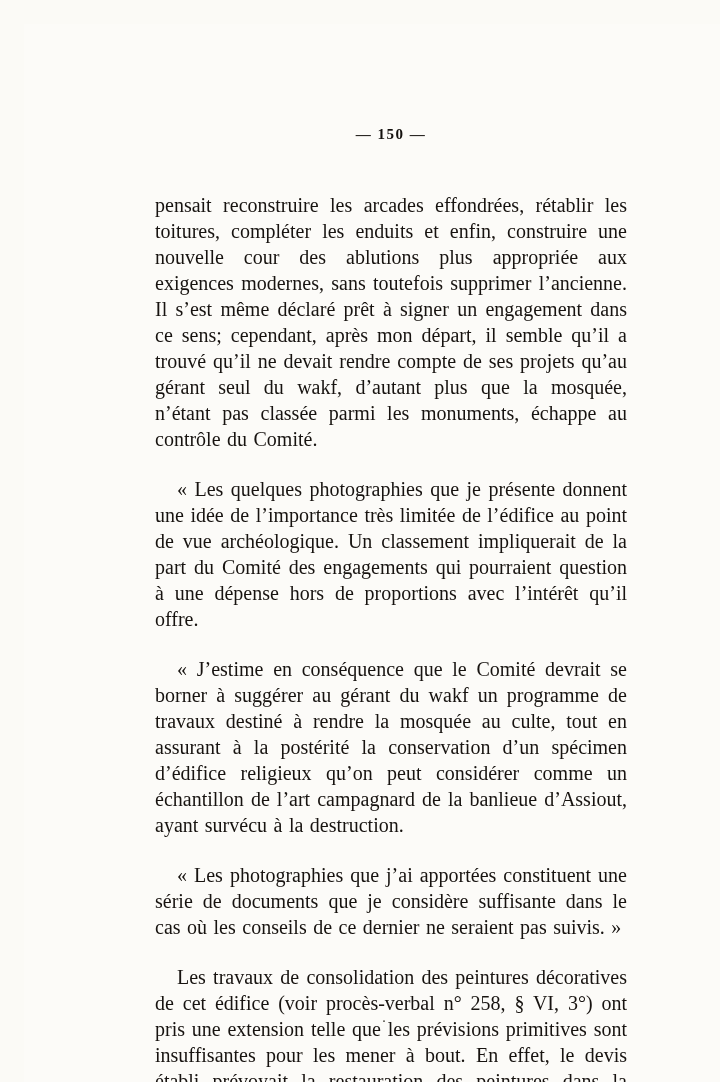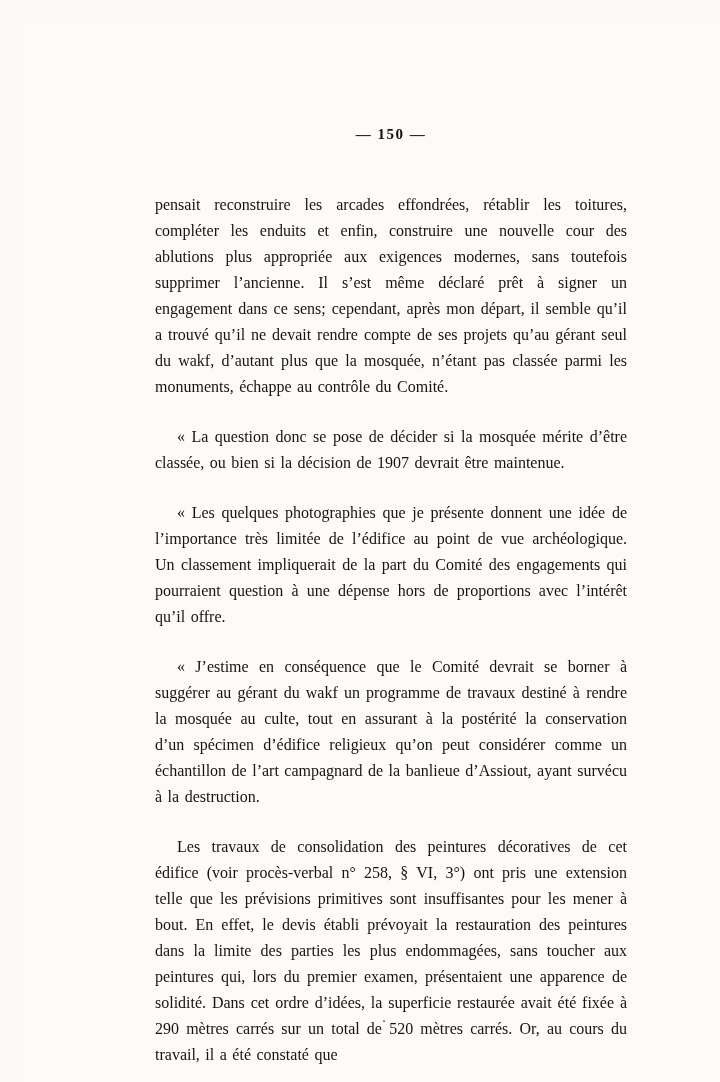--- a/index.html
+++ b/index.html
@@ -24,21 +24,21 @@
   }
   .page-number {
     text-align: center;
     font-size: 15px;
     font-weight: bold;
     letter-spacing: 1.5px;
     margin-bottom: 13px;
     color: #14110e;
   }
   .para {
-    font-size: 16px;
+    font-size: 20px;
     line-height: 26px;
     text-align: justify;
     word-spacing: 1.5px;
     hyphens: auto;
     color: #171310;
   }
   .para.indent { text-indent: 22px; }
   .section-heading {
     text-align: center;
     font-size: 16px;
@@ -69,21 +69,21 @@
   }
 </style>
 </head>
 <body>
 
 <div class="page">
   <div class="text-block">
     <div class="page-number">— 150 —</div>
     <div id="content">
         <p class="para">pensait reconstruire les arcades effondrées, rétablir les toitures, compléter les enduits et enfin, construire une nouvelle cour des ablutions plus appropriée aux exigences modernes, sans toutefois supprimer l’ancienne. Il s’est même déclaré prêt à signer un engagement dans ce sens; cependant, après mon départ, il semble qu’il a trouvé qu’il ne devait rendre compte de ses projets qu’au gérant seul du wakf, d’autant plus que la mosquée, n’étant pas classée parmi les monuments, échappe au contrôle du Comité.</p>
-        <p class="para indent">« La question donc se pose de décider si la mosquée mérite d’être classée, ou bien si la décision de 1907 devrait être maintenue.</p>
         <p class="para indent">« Les quelques photographies que je présente donnent une idée de l’importance très limitée de l’édifice au point de vue archéologique. Un classement impliquerait de la part du Comité des engagements qui pourraient question à une dépense hors de proportions avec l’intérêt qu’il offre.</p>
         <p class="para indent">« J’estime en conséquence que le Comité devrait se borner à suggérer au gérant du wakf un programme de travaux destiné à rendre la mosquée au culte, tout en assurant à la postérité la conservation d’un spécimen d’édifice religieux qu’on peut considérer comme un échantillon de l’art campagnard de la banlieue d’Assiout, ayant survécu à la destruction.</p>
+        <p class="para indent">« Les photographies que j’ai apportées constituent une série de documents que je considère suffisante dans le cas où les conseils de ce dernier ne seraient pas suivis. »</p>
         <p class="para indent">Les travaux de consolidation des peintures décoratives de cet édifice (voir procès-verbal n° 258, § VI, 3°) ont pris une extension telle que les prévisions primitives sont insuffisantes pour les mener à bout. En effet, le devis établi prévoyait la restauration des peintures dans la limite des parties les plus endommagées, sans toucher aux peintures qui, lors du premier examen, présentaient une apparence de solidité. Dans cet ordre d’idées, la superficie restaurée avait été fixée à 290 mètres carrés sur un total de 520 mètres carrés. Or, au cours du travail, il a été constaté que</p>
       </div>
   </div>
   <div class="footer-mark">.</div>
   <div class="scan-artifact-line"></div>
 </div>
 
 </body></html>

